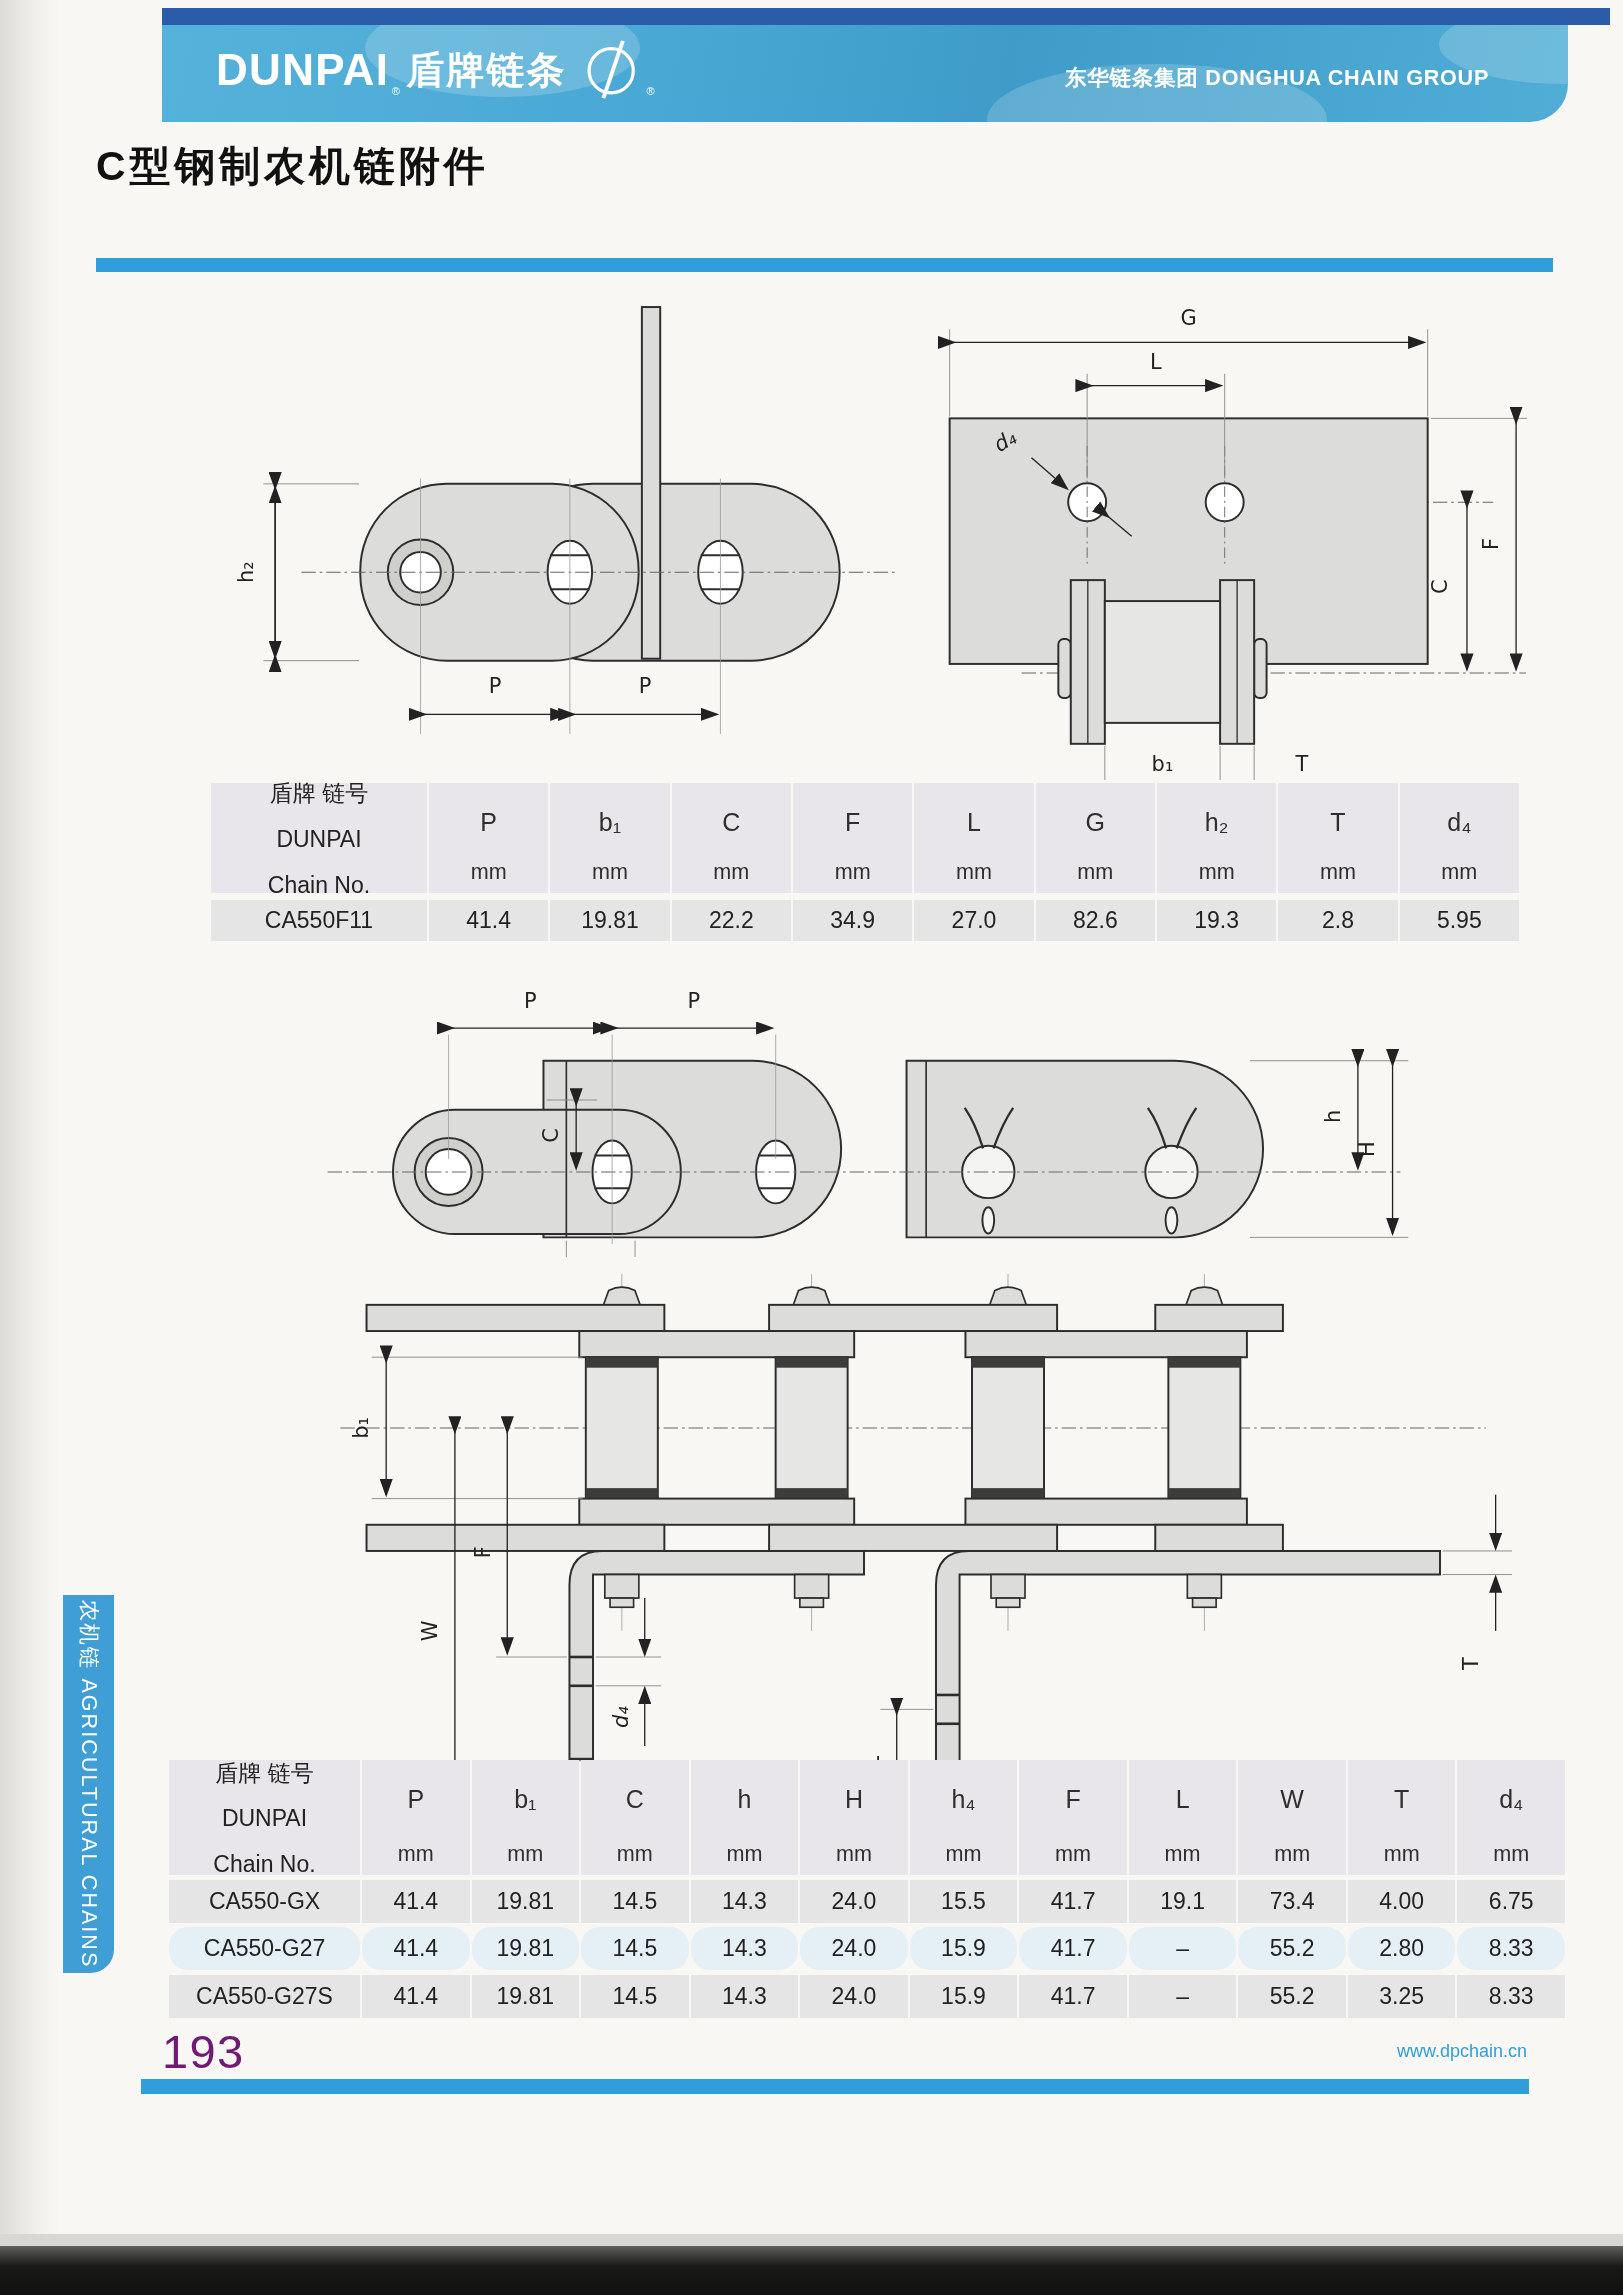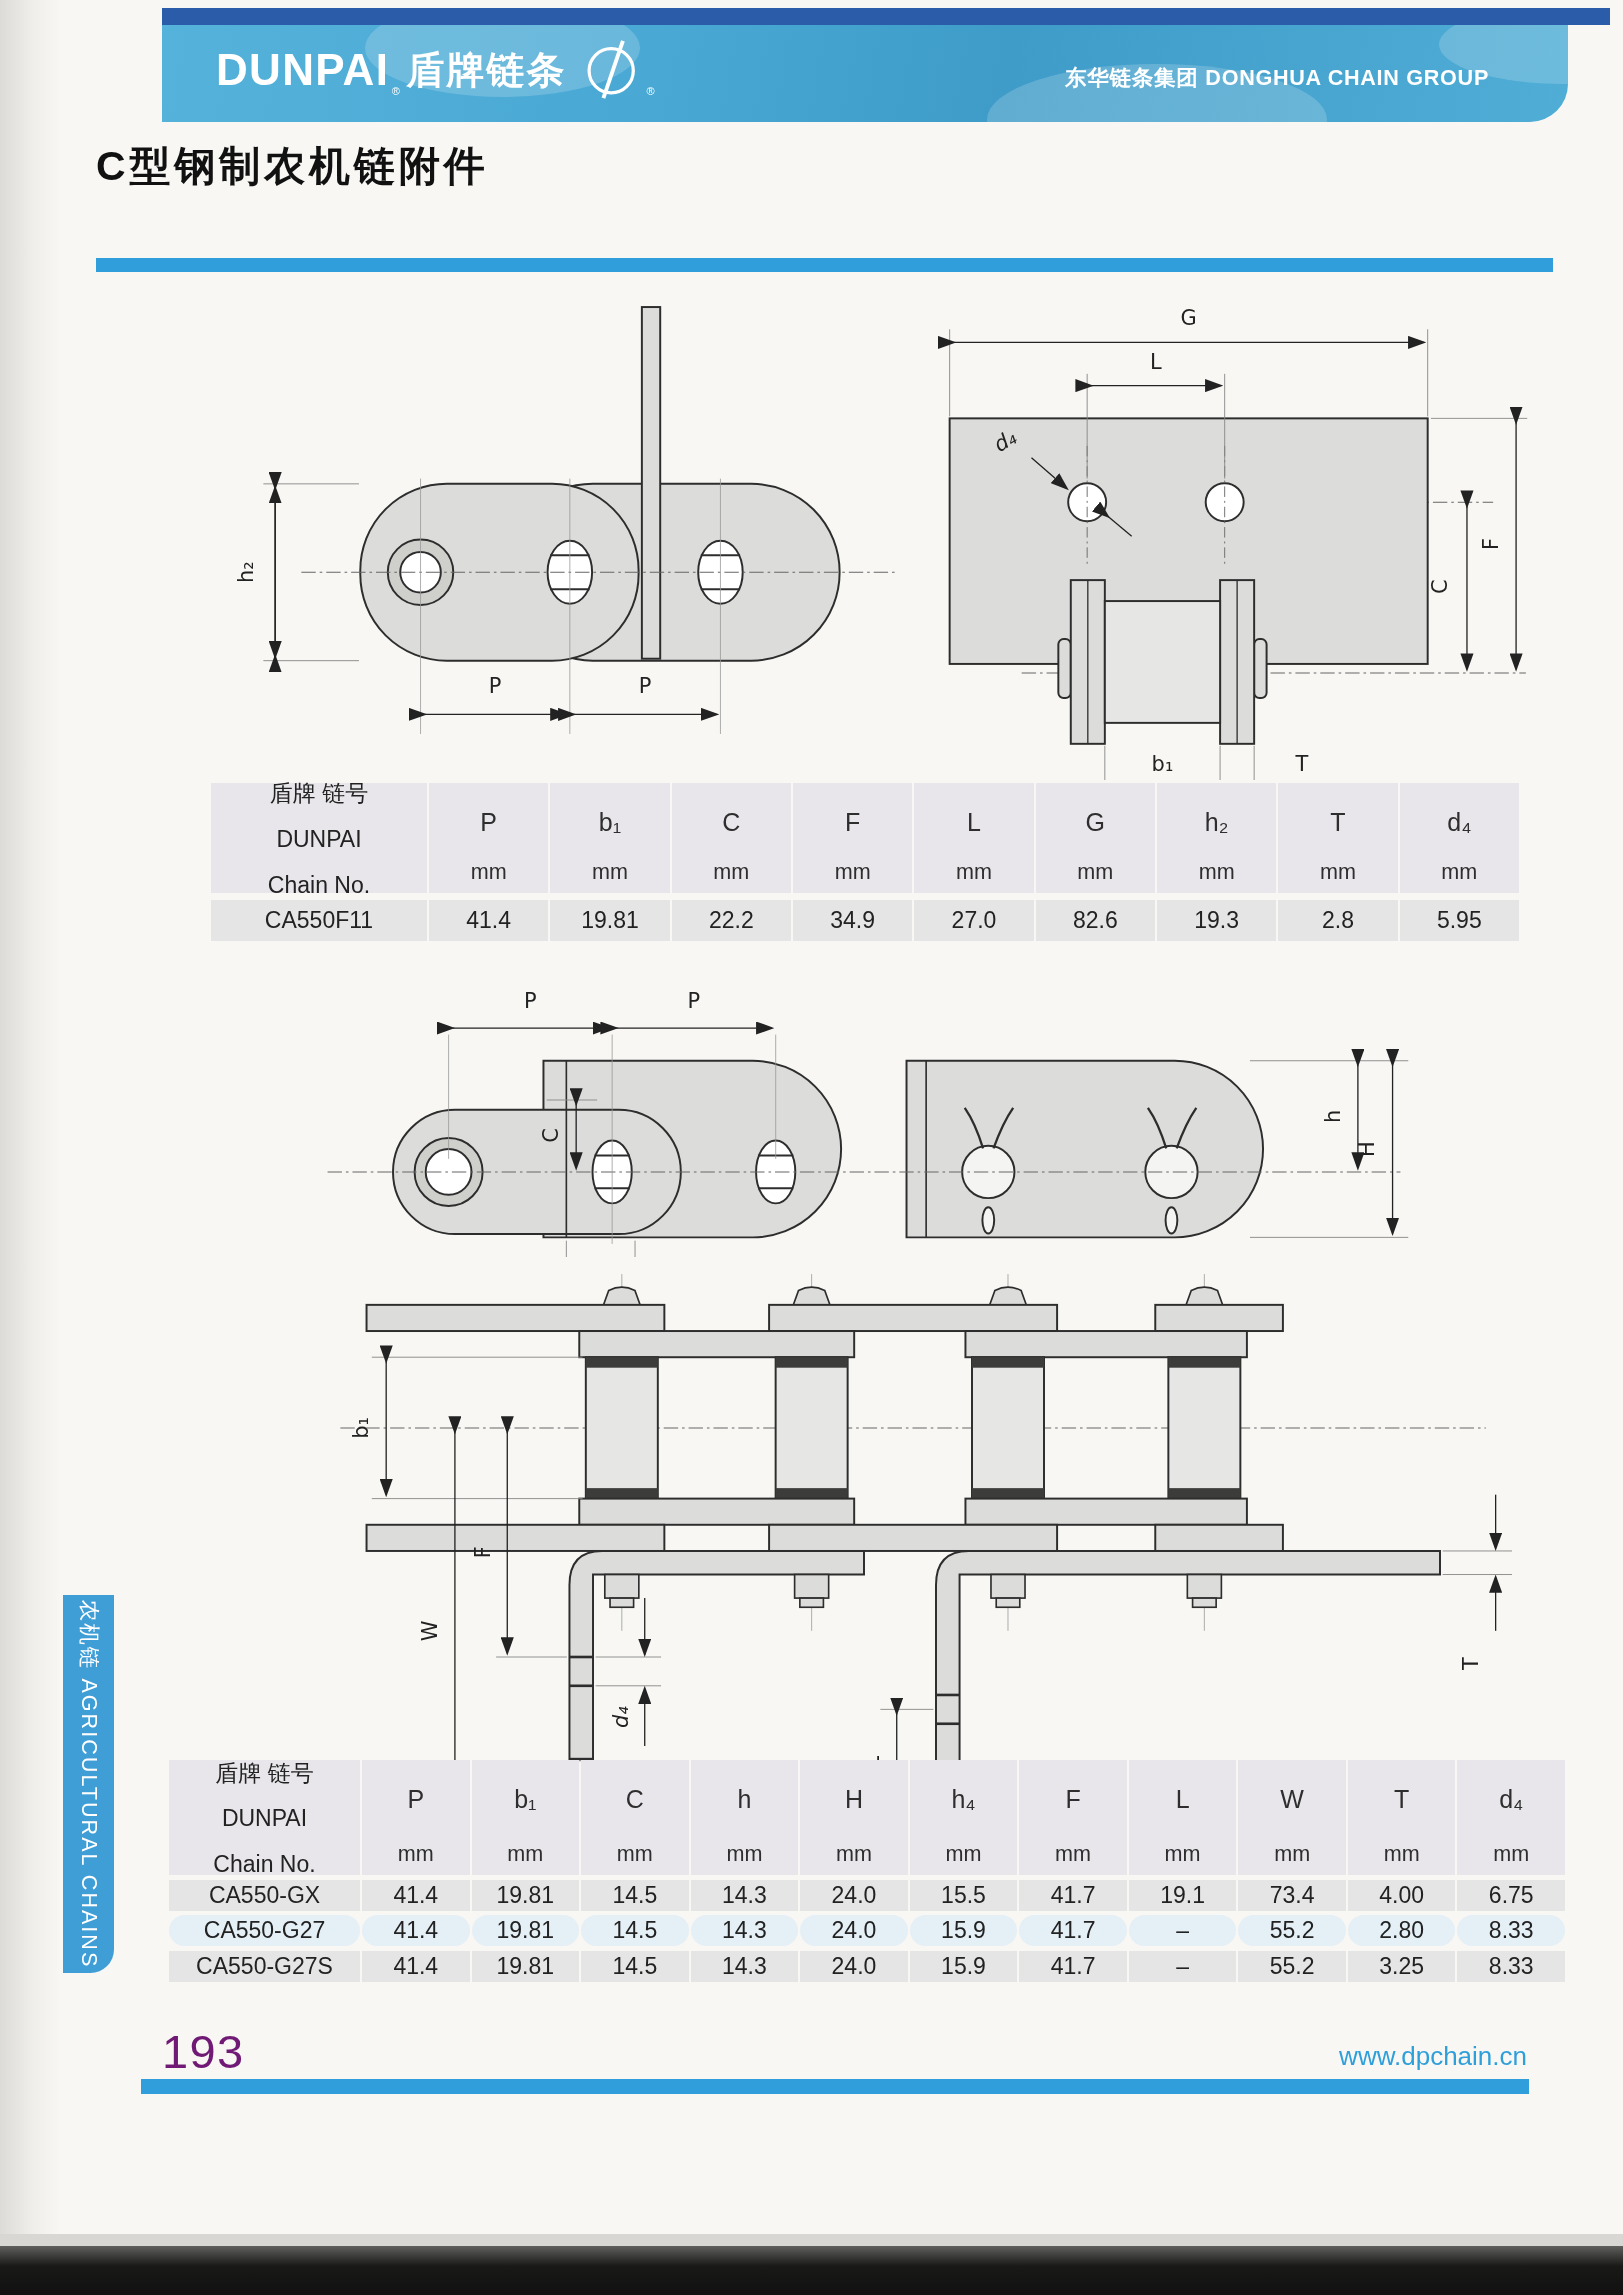--- a/index.html
+++ b/index.html
@@ -37,31 +37,31 @@
   .t1{left:211px;top:783px;width:1308px;grid-template-columns:216px repeat(9,1fr);}
   .t2{left:169px;top:1760px;width:1396px;grid-template-columns:191px repeat(11,1fr);row-gap:4.6px;}
   .hcell{background:#e8e6ea;display:flex;flex-direction:column;align-items:center;
          justify-content:space-between;height:110px;padding:10.5px 0 7.9px;box-sizing:border-box;}
   .t2 .hcell{height:115px;}
   .hcell .dim{font-size:25px;color:#2e2e2e;margin-top:14.4px;}
   .hcell .unit{font-size:21.6px;color:#2e2e2e;}
   .chain-h{justify-content:center;gap:17px;font-size:23px;color:#222;line-height:1.25;}
   .dcell{background:#e5e5e5;display:flex;align-items:center;justify-content:center;
          height:41px;font-size:23px;color:#222;}
-  .t2 .dcell{height:31px;}
+  .t2 .dcell{height:43px;}
   .t2 .alt{background:#e4eff6;border-radius:19px;}
   
   .side-tab{position:absolute;left:63px;top:1595px;width:51px;height:378px;background:#3f9ed6;
             border-radius:0 0 23.6px 0;}
   .side-tab .vtext{position:absolute;left:50%;top:50%;transform:translate(-50%,-50%) rotate(90deg);
             white-space:nowrap;color:#fff;font-size:21.6px;letter-spacing:2px;}
   
   .page-num{position:absolute;left:162px;top:2024px;font-size:47px;color:#701a75;letter-spacing:1.3px;}
   .footer-bar{position:absolute;left:141px;top:2079px;width:1388px;height:15px;background:#2f9edb;}
-  .site{position:absolute;right:97px;top:2041px;font-size:26px;color:#2f9fda;}
+  .site{position:absolute;right:97px;top:2041px;font-size:18px;color:#2f9fda;}
 </style>
 </head>
 <body>
 
 <div id="page">
 
   <div class="scan-left"></div>
 
   <div class="navy-strip"></div>
   <div class="head-band">

